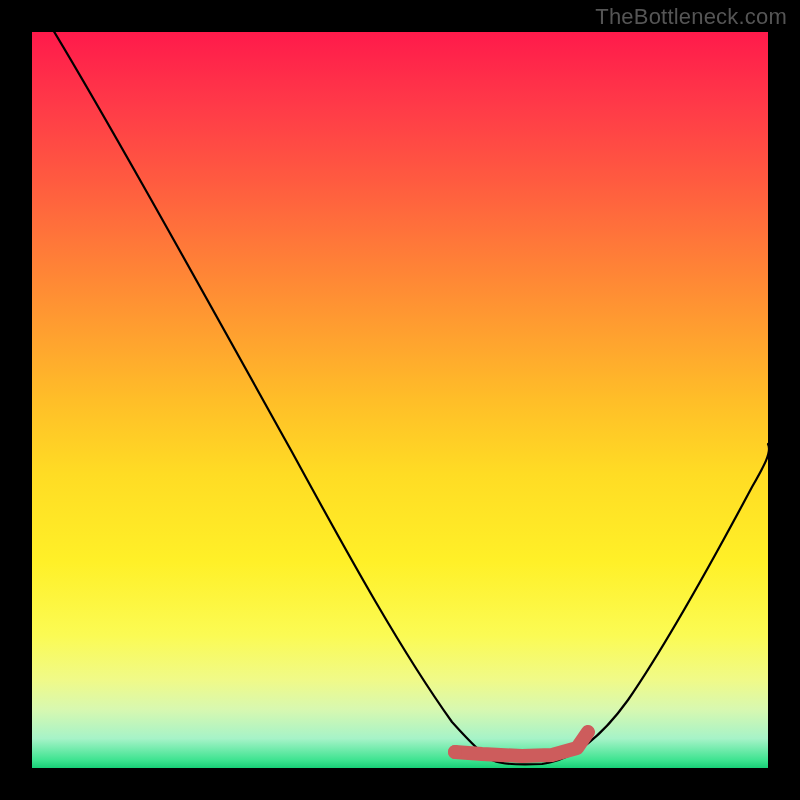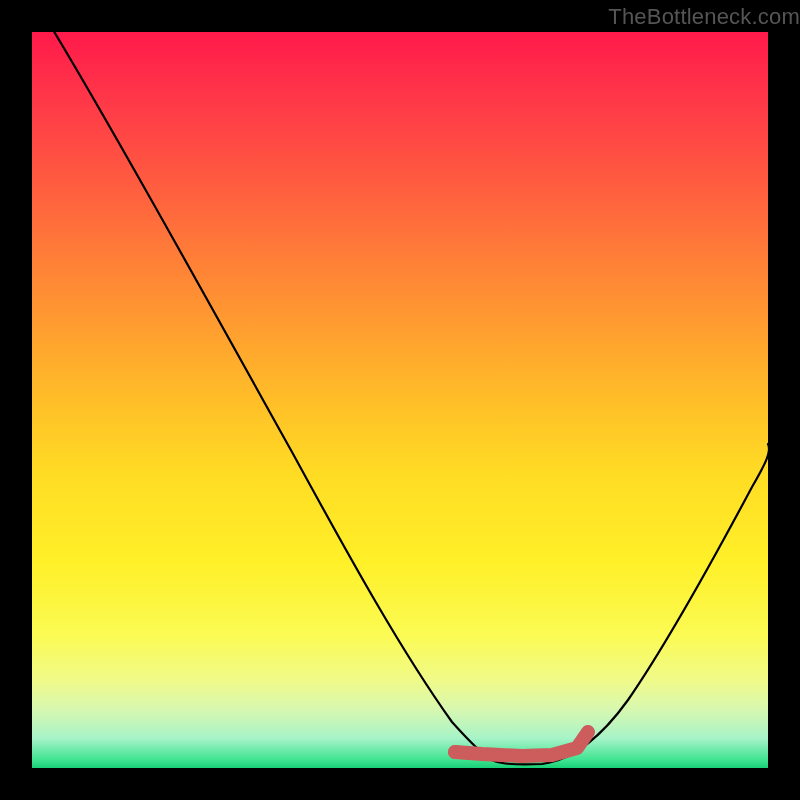--- a/index.html
+++ b/index.html
@@ -43,21 +43,21 @@
   .plot-svg {
     position: absolute;
     left: 0; top: 0;
     width: 100%;
     height: 100%;
     display: block;
   }
   .attrib {
     position: absolute;
     top: 4px;
-    right: 0;
+    right: 13px;
     font-family: Arial, Helvetica, sans-serif;
     font-size: 22px;
     color: #555555;
     letter-spacing: 0.2px;
   }
   .curve {
     fill: none;
     stroke: #000000;
     stroke-width: 2.2;
     stroke-linecap: round;

